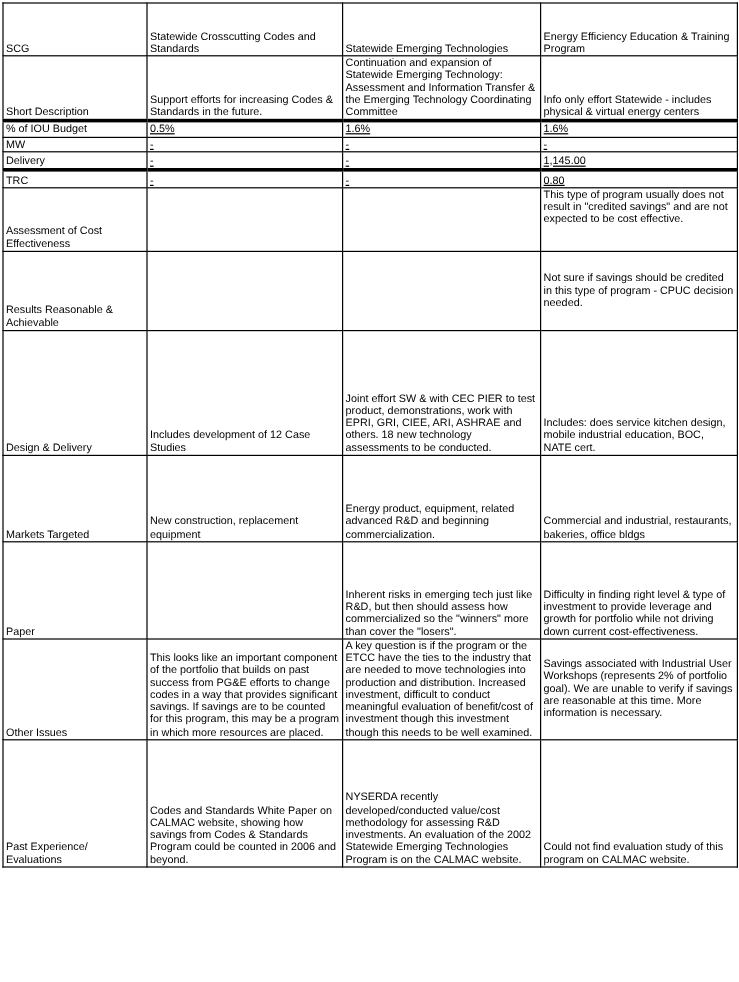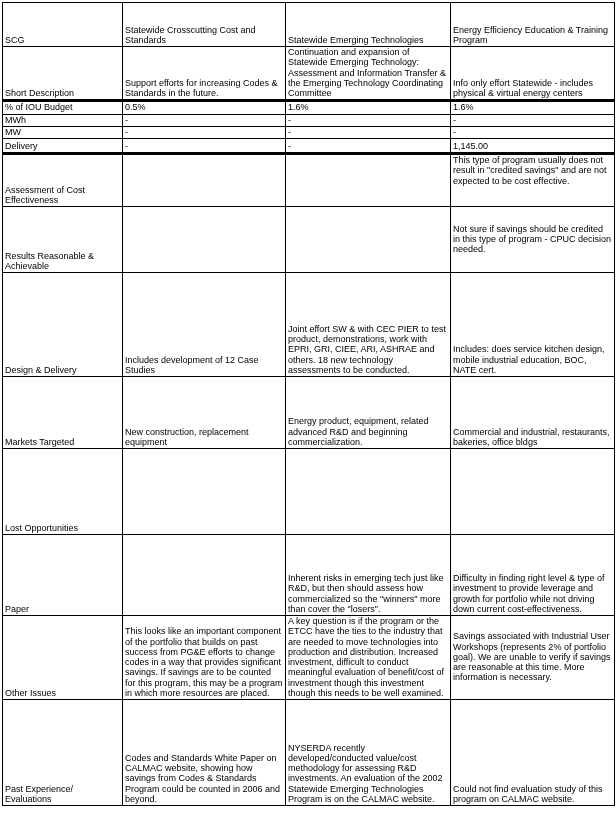--- a/index.html
+++ b/index.html
@@ -42,20 +42,21 @@
     text-align: right;
     font-size: 10px;
     padding-right: 1px;
     white-space: nowrap;
   }
   td.num {
     text-align: right;
     font-size: 10px;
     padding-right: 3px;
     white-space: nowrap;
+    text-decoration: underline;
   }
   th.colhead {
     font-size: 10px;
     text-align: left;
   }
   td.small {
     font-size: 7.6px;
     line-height: 1.18;
   }
   tr.thick-bottom td, tr.thick-bottom th {
@@ -70,60 +71,60 @@
     <colgroup>
       <col style="width:120px">
       <col style="width:163px">
       <col style="width:165px">
       <col style="width:164px">
     </colgroup>
 
     <tbody>
         <tr style="height:44px">
       <td class="rowlabel">SCG</td>
-      <th class="colhead">Statewide Crosscutting Cost and Standards</th>
+      <th class="colhead">Statewide Crosscutting Codes and Standards</th>
       <th class="colhead">Statewide Emerging Technologies</th>
       <th class="colhead">Energy Efficiency Education &amp; Training Program</th>
     </tr>
 
     <tr class="thick-bottom" style="height:52px">
       <td class="rowlabel">Short Description</td>
       <td>Support efforts for increasing Codes &amp; Standards in the future.</td>
       <td class="small">Continuation and expansion of Statewide Emerging Technology: Assessment and Information Transfer &amp; the Emerging Technology Coordinating Committee</td>
       <td>Info only effort Statewide - includes physical &amp; virtual energy centers</td>
     </tr>
 
     <tr style="height:11px">
       <td class="numlabel">% of IOU Budget</td>
       <td class="num">0.5%</td>
       <td class="num">1.6%</td>
       <td class="num">1.6%</td>
     </tr>
 
-    <tr style="height:12px">
-      <td class="numlabel">MWh</td>
-      <td class="num">-</td>
-      <td class="num">-</td>
-      <td class="num">-</td>
-    </tr>
 
     <tr style="height:11px">
       <td class="numlabel">MW</td>
       <td class="num">-</td>
       <td class="num">-</td>
       <td class="num">-</td>
     </tr>
 
     <tr class="thick-bottom" style="height:15px">
       <td class="numlabel">Delivery</td>
       <td class="num">-</td>
       <td class="num">-</td>
       <td class="num">1,145.00</td>
     </tr>
 
+    <tr style="height:15px">
+      <td class="numlabel">TRC</td>
+      <td class="num">-</td>
+      <td class="num">-</td>
+      <td class="num">0.80</td>
+    </tr>
 
     <tr style="height:53px">
       <td class="rowlabel">Assessment of Cost Effectiveness</td>
       <td></td>
       <td></td>
       <td style="vertical-align:top">This type of program usually does not result in "credited savings" and are not expected to be cost effective.</td>
     </tr>
 
     <tr style="height:66px">
       <td class="rowlabel">Results Reasonable &amp; Achievable</td>
@@ -139,26 +140,20 @@
       <td>Includes: does service kitchen design, mobile industrial education, BOC, NATE cert.</td>
     </tr>
 
     <tr style="height:72px">
       <td class="rowlabel">Markets Targeted</td>
       <td>New construction, replacement equipment</td>
       <td>Energy product, equipment, related advanced R&amp;D and beginning commercialization.</td>
       <td>Commercial and industrial, restaurants, bakeries, office bldgs</td>
     </tr>
 
-    <tr style="height:86px">
-      <td class="rowlabel">Lost Opportunities</td>
-      <td></td>
-      <td></td>
-      <td></td>
-    </tr>
 
     <tr style="height:81px">
       <td class="rowlabel">Paper</td>
       <td></td>
       <td>Inherent risks in emerging tech just like R&amp;D, but then should assess how commercialized so the "winners" more than cover the "losers".</td>
       <td>Difficulty in finding right level &amp; type of investment to provide leverage and growth for portfolio while not driving down current cost-effectiveness.</td>
     </tr>
 
     <tr style="height:68px">
       <td class="rowlabel">Other Issues</td>

